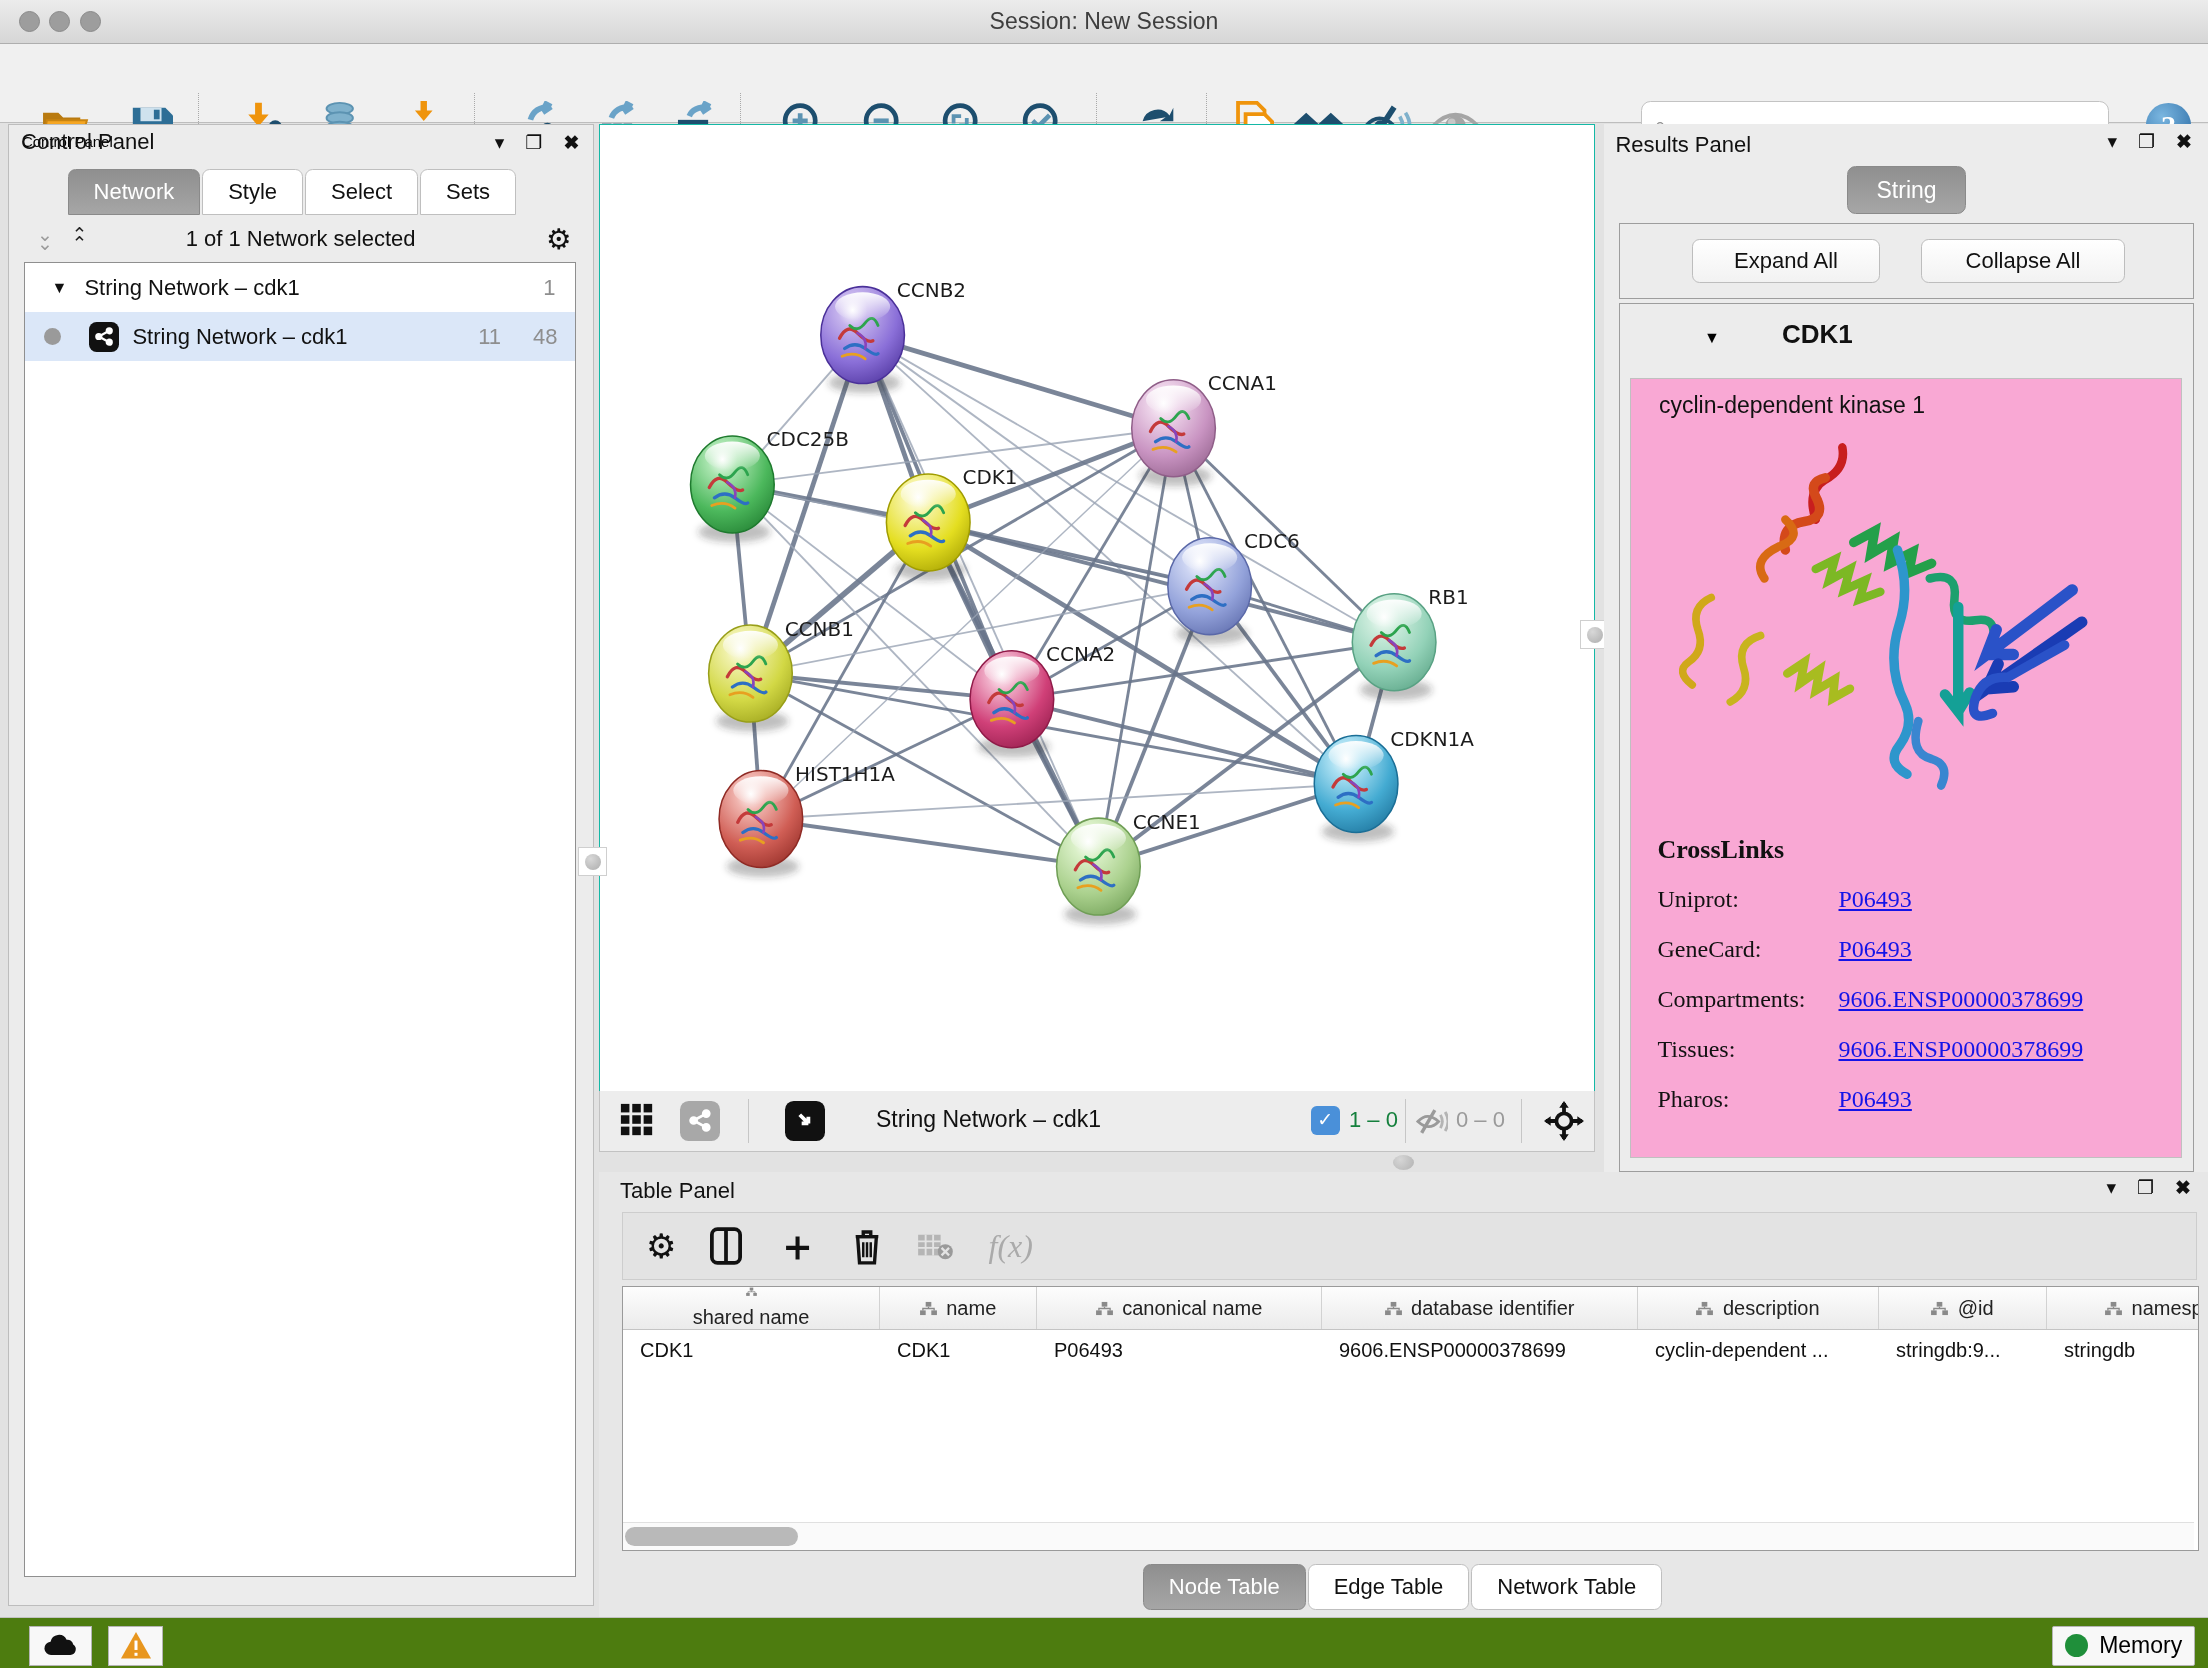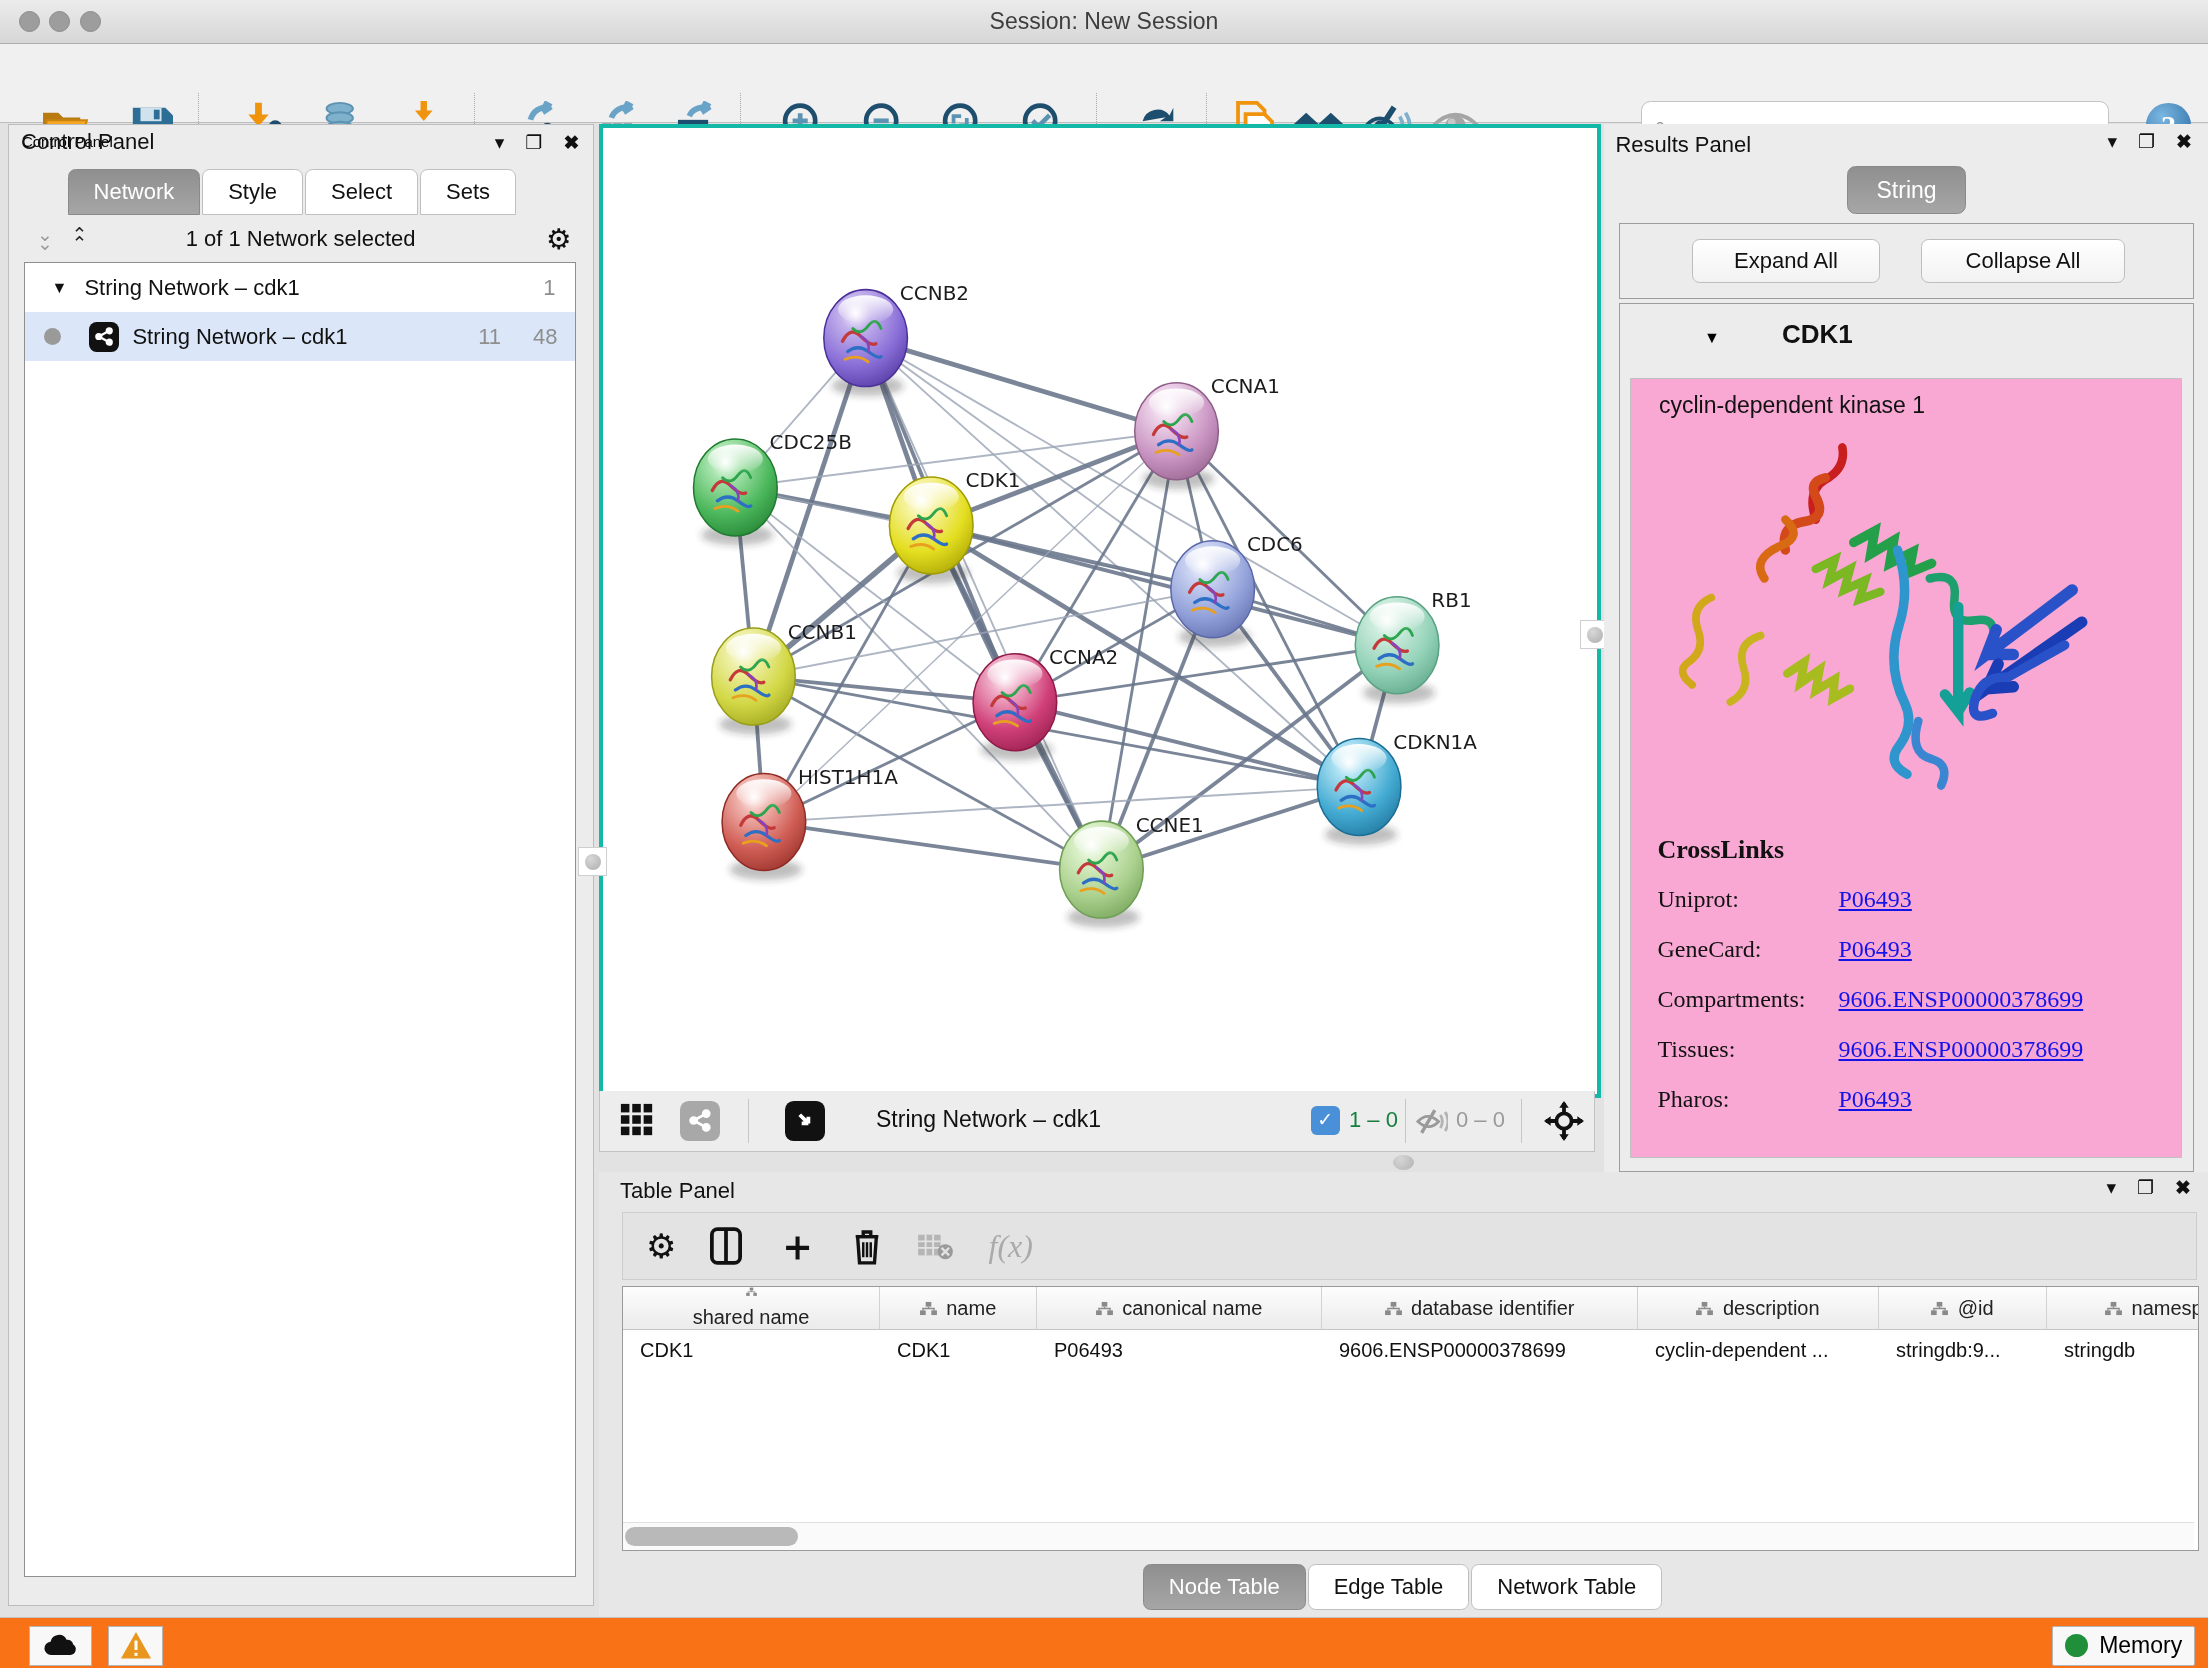--- a/index.html
+++ b/index.html
@@ -43,21 +43,21 @@
     display:flex;align-items:center;}
   .chev{font-size:19px;letter-spacing:-2.9px;line-height:9.5px;}
   #net-list{position:absolute;left:15px;top:137px;width:550px;height:1313px;
     background:#fff;border:1.9px solid #8f8f8f;overflow:hidden;}
   .list-row{height:49px;display:flex;align-items:center;font-size:22px;color:#111;}
   .list-row.sel{background:#dbe7f8;}
   .share-badge{width:30px;height:30px;border-radius:7.6px;background:#111;
     display:flex;align-items:center;justify-content:center;margin-right:13.3px;}
   
   #net-canvas{left:599px;top:124px;width:994px;height:966px;background:#fff;
-    border:4px solid #14b8a6;}
+    border:1px solid #14b8a6;}
   #net-toolbar{left:599px;top:1091px;width:994px;height:60px;background:#ededed;
     border:1px solid #c2c2c2;border-top:none;}
   .ntb-sep{position:absolute;top:7.6px;height:44px;border-left:1px solid #c6c6c6;}
   .splitter-handle{width:27px;height:27px;background:#fff;border:1px solid #cfcfcf;
     display:flex;align-items:center;justify-content:center;}
   .splitter-dot{width:16px;height:16px;border-radius:50%;
     background:radial-gradient(circle at 35% 30%,#d8d8d8,#adadad);}
   
   #results-panel{left:1604px;top:124px;width:605px;height:1048px;background:#ececec;}
   #rp-btn-box{position:absolute;left:15px;top:99px;width:573px;height:74px;
@@ -83,21 +83,21 @@
     border-right:1px solid #d2d2d2;font-size:20px;color:#222;box-sizing:border-box;}
   #tp-row{display:flex;height:40px;width:1674px;font-size:20px;color:#111;
     align-items:center;}
   .td{padding-left:17px;box-sizing:border-box;overflow:hidden;white-space:nowrap;}
   #tp-scroll{position:absolute;left:0;bottom:0;width:1571px;height:27px;
     background:#fafafa;border-top:1px solid #e0e0e0;}
   #tp-thumb{position:absolute;left:1.9px;top:3.8px;width:173px;height:19px;
     border-radius:9.5px;background:#b9b9b9;}
   #tp-tabs{position:absolute;left:0;top:392px;width:100%;text-align:center;}
   
-  #statusbar{left:0;top:1617px;width:2208px;height:51px;background:#f97316;
+  #statusbar{left:0;top:1617px;width:2208px;height:51px;background:#4d7c0f;
     border-top:1px solid #c2c2c2;text-align:center;}
   .sb-btn{position:absolute;top:7.6px;height:38px;background:#f8f8f8;
     border:1.9px solid #b5b5b5;display:flex;align-items:center;justify-content:center;}
   #memory-btn{left:2052px;width:141px;border:1px solid #b5b5b5;border-radius:1.9px;
     font-size:23px;gap:11.4px;}
   .green-dot{width:23px;height:23px;border-radius:50%;background:#1f8f3a;}
   svg{display:block;}
   .gear{font-size:28.5px;color:#111;line-height:1;}
 </style>
 </head>

